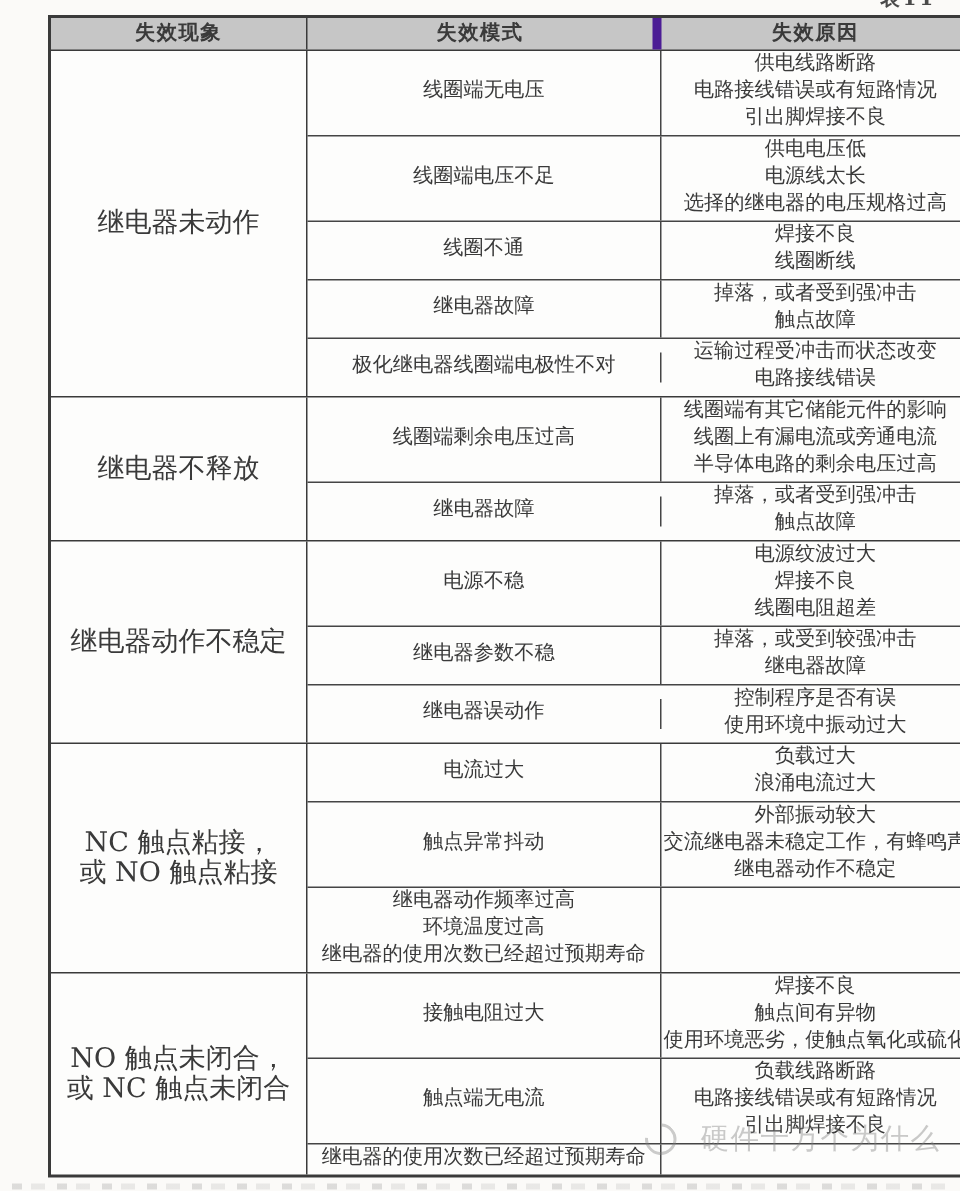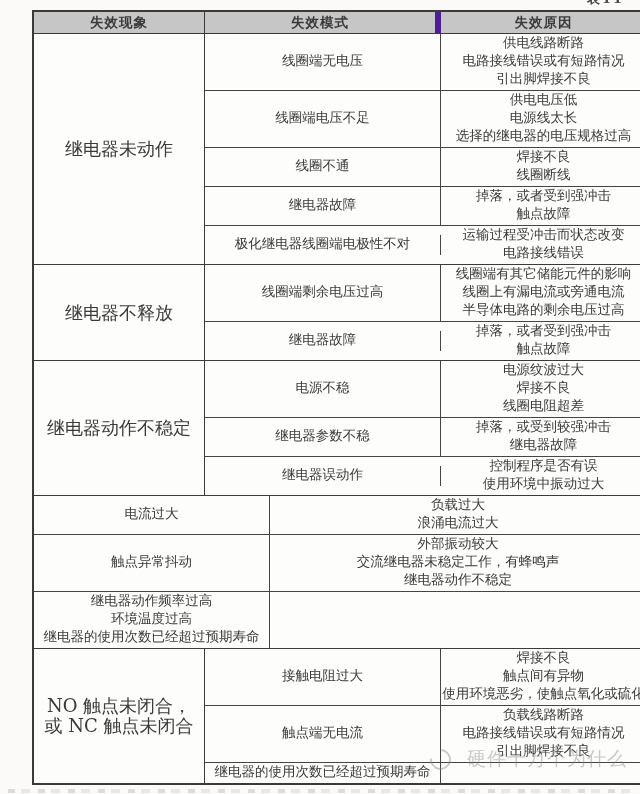--- a/index.html
+++ b/index.html
@@ -189,20 +189,24 @@
               <div class="tline">继电器误动作</div>
             </div>
             <div class="cause">
               <div class="tline">控制程序是否有误</div>
               <div class="tline">使用环境中振动过大</div>
             </div>
           </div>
         </div>
       </div>
       <div class="section">
+        <div class="phen col1">
+          <div class="pline">NC 触点粘接，</div>
+          <div class="pline">或 NO 触点粘接</div>
+        </div>
         <div class="rows">
           <div class="mrow">
             <div class="mode">
               <div class="tline">电流过大</div>
             </div>
             <div class="cause">
               <div class="tline">负载过大</div>
               <div class="tline">浪涌电流过大</div>
             </div>
           </div>

